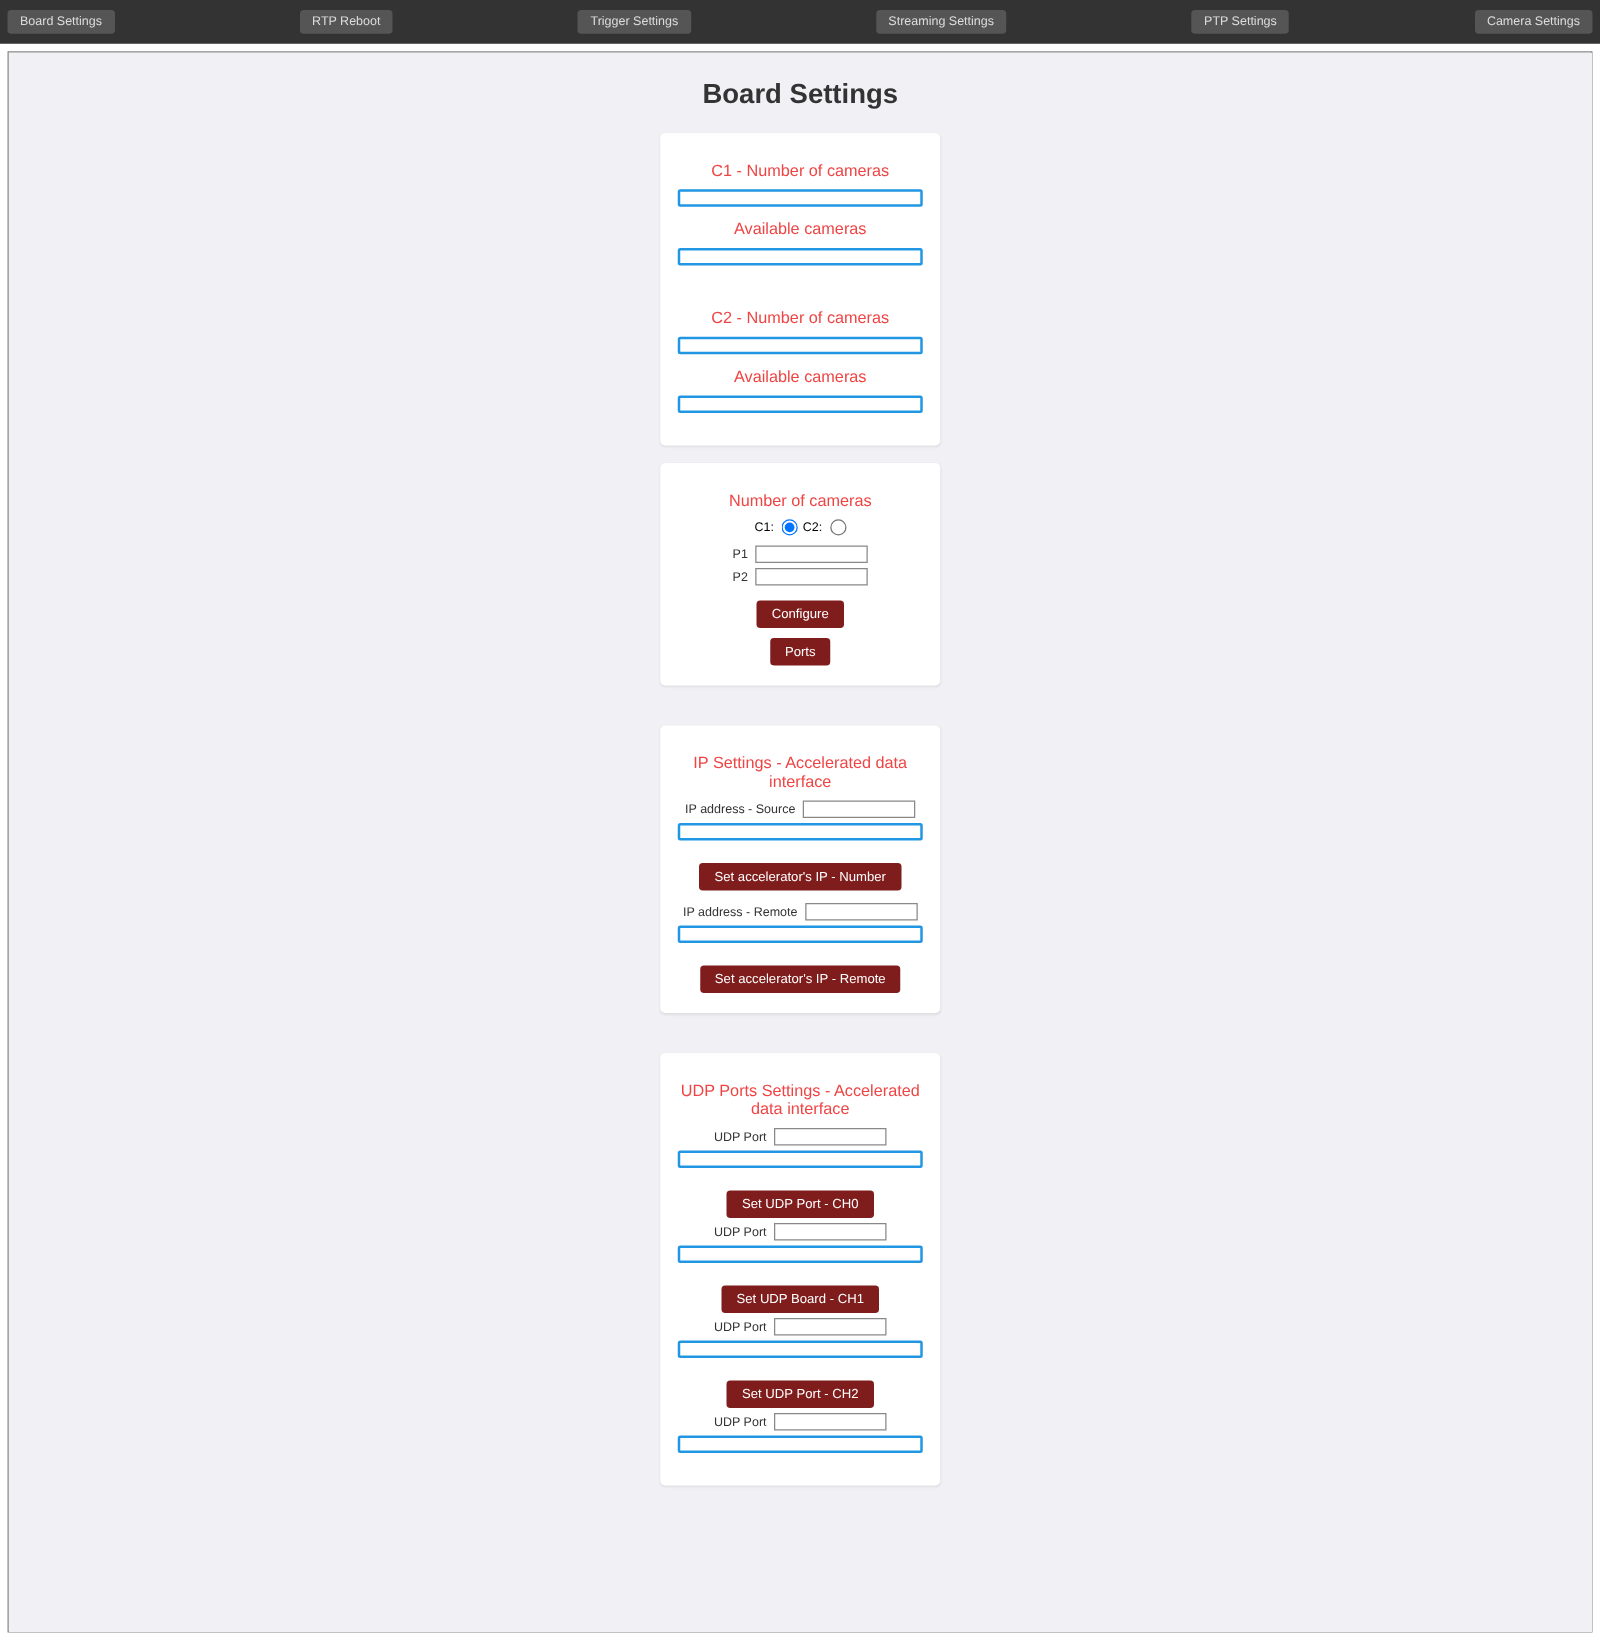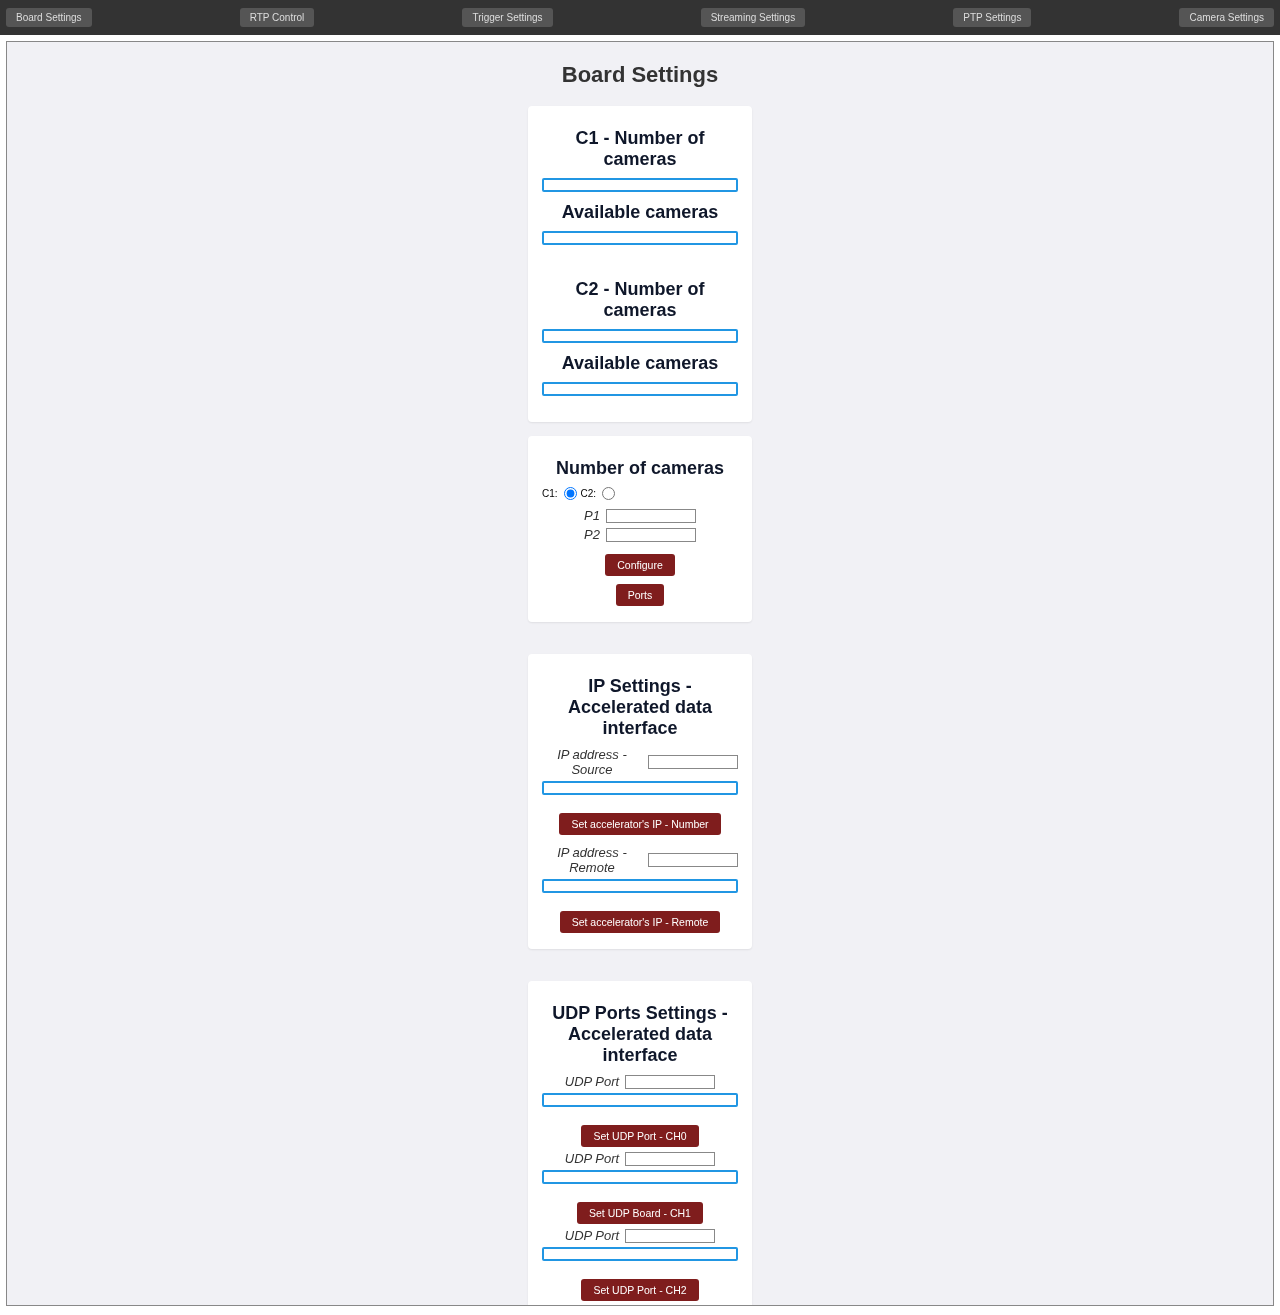--- a/index.html
+++ b/index.html
@@ -56,38 +56,37 @@
   .card {
     background: #fff;
     width: 224px;
     margin: 0 auto 14px auto;
     border-radius: 4px;
     box-shadow: 0 1px 2px rgba(0,0,0,0.08);
     padding: 16px 14px;
     text-align: center;
   }
   .card .sub-h {
-    font-size: 18px;
-    font-weight: bold;
-    color: #0f172a;
+    font-size: 13px;
+    font-weight: normal;
+    color: #ef4444;
     margin: 6px 0 8px 0;
   }
   .wide-display {
     width: 100%;
     height: 14px;
     border: 2px solid #2196e3;
     border-radius: 2px;
     background: #fff;
     margin-bottom: 10px;
   }
 
   .row-label {
-    font-size: 13px;
+    font-size: 10px;
     color: #333;
-    font-style: italic;
   }
   .inline-row {
     display: flex;
     align-items: center;
     justify-content: center;
     gap: 6px;
     margin: 4px 0;
   }
   .inline-row input[type="text"] {
     height: 14px;
@@ -109,33 +108,34 @@
   .spacer-sm { height: 6px; }
   .spacer-lg { height: 18px; }
 
   
   .scroll-area::-webkit-scrollbar { width: 16px; background: #f0f0f0; }
   .scroll-area::-webkit-scrollbar-thumb { background: #c5c5c5; border: 1px solid #a8a8a8; }
   .scroll-area::-webkit-scrollbar-button { background: #e9e9e9; height: 16px; border: 1px solid #ccc; }
 
   .radio-row {
     display: flex;
+    justify-content: center;
     align-items: center;
     gap: 4px;
     font-size: 10px;
     margin: 4px 0 8px 0;
   }
   .radio-row span { margin-right:2px; }
 </style>
 </head>
 <body>
 
 <div class="topbar">
   <button>Board Settings</button>
-  <button>RTP Control</button>
+  <button>RTP Reboot</button>
   <button>Trigger Settings</button>
   <button>Streaming Settings</button>
   <button>PTP Settings</button>
   <button>Camera Settings</button>
 </div>
 
 <div class="viewport">
   <div class="scroll-area">
     <div class="content-bg">
 

